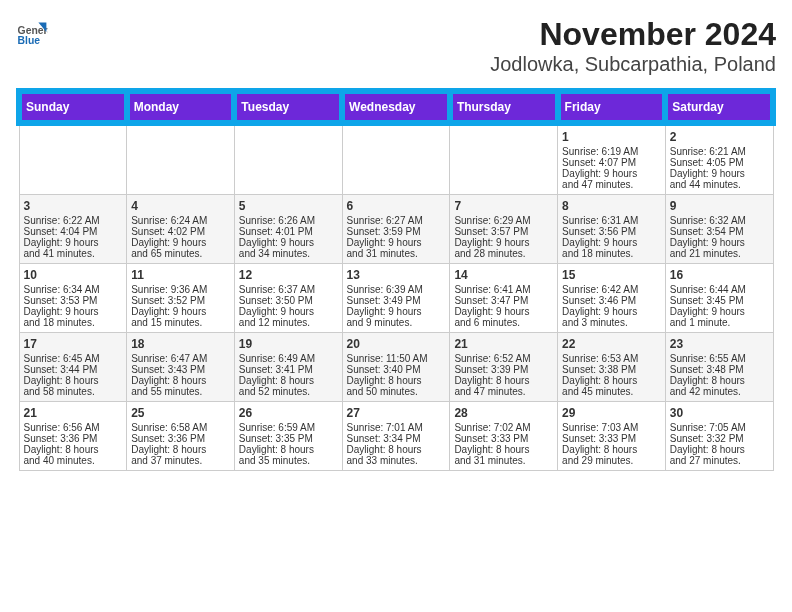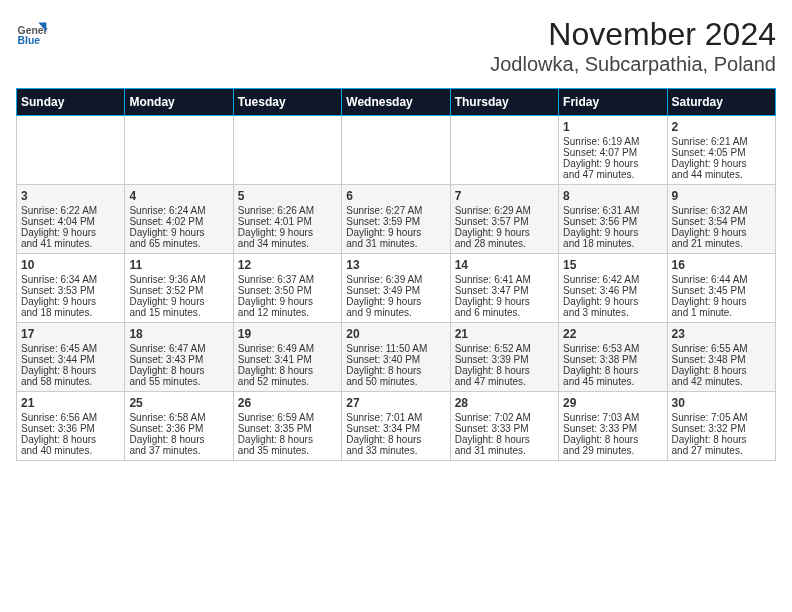--- a/index.html
+++ b/index.html
@@ -23,38 +23,38 @@
     }
     .logo-icon {
       width: 32px;
       height: 32px;
     }
     .title-section {
       text-align: right;
     }
     .month-title {
       font-size: 32px;
-      font-weight: normal;
+      font-weight: bold;
       color: #222;
     }
     .subtitle {
       font-size: 20px;
       color: #444;
     }
     .calendar {
       width: 100%;
       border-collapse: collapse;
     }
     .calendar th {
-      background: #0f172a;
+      background: #6d28d9;
       color: #fff;
       font-size: 12px;
       padding: 6px 4px;
       text-align: left;
-      border: 1px solid #0ea5e9;
+      border: 6px solid #0ea5e9;
     }
     .calendar td {
       border: 1px solid #ccc;
       vertical-align: top;
       padding: 4px;
       width: 108px;
       min-height: 80px;
       font-size: 10px;
       color: #333;
       background: #fff;

